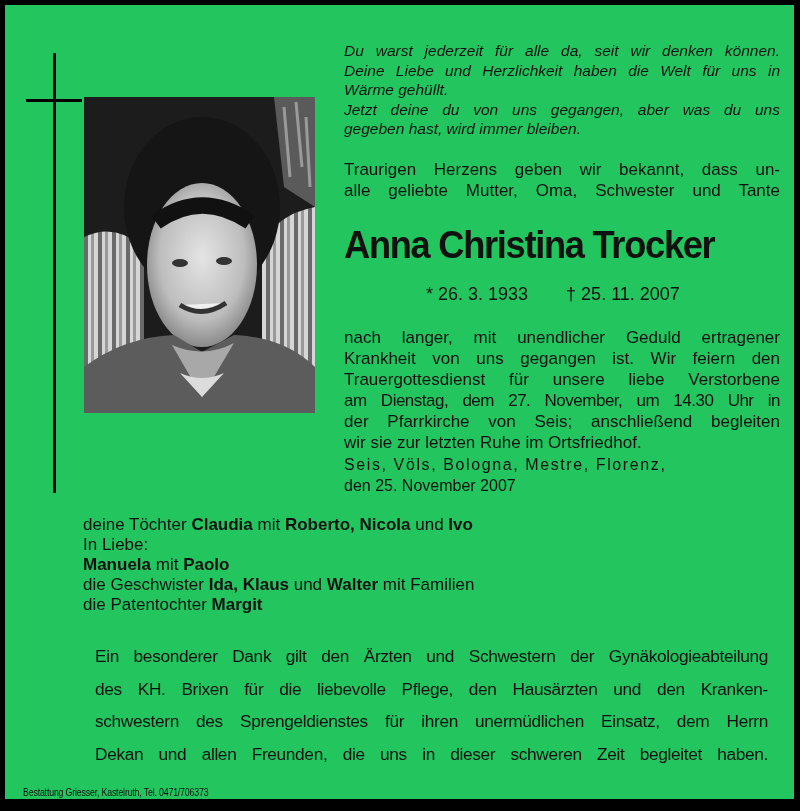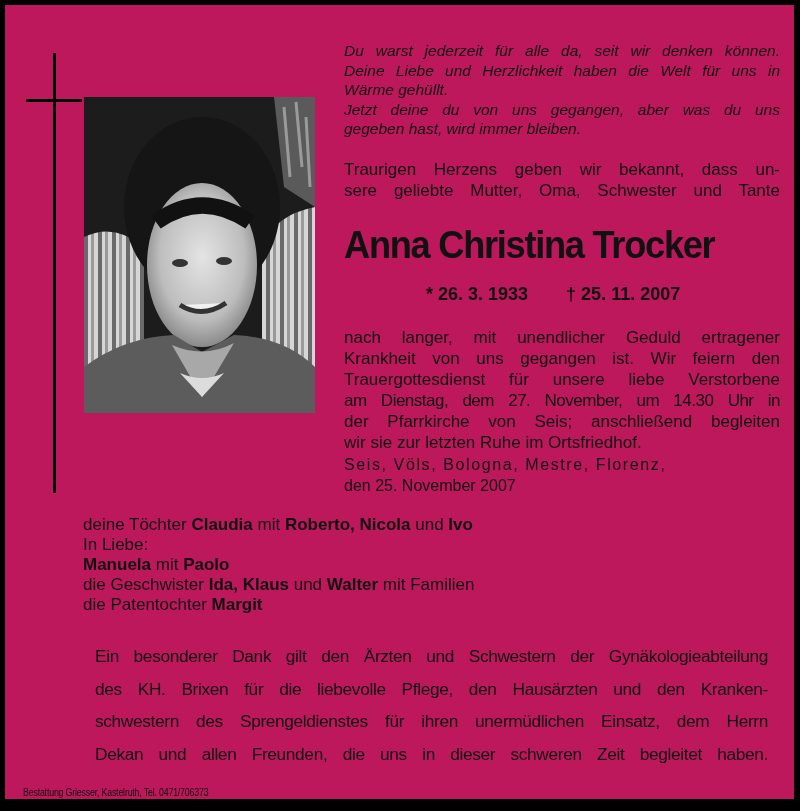--- a/index.html
+++ b/index.html
@@ -1,19 +1,19 @@
 <!DOCTYPE html>
 <html><head>
 <meta charset="utf-8">
 <style>
   html, body { margin: 0; padding: 0; background: #000; }
   body { width: 800px; height: 811px; position: relative; overflow: hidden; }
   .page {
     position: absolute; left: 5px; top: 5px; width: 789px; height: 794px;
-    background: #be185d; color: #111;
+    background: #22c55e; color: #111;
     font-family: "Liberation Sans", sans-serif;
   }
   .cross-v { position: absolute; left: 48px; top: 48px; width: 3px; height: 440px; background: #000; }
   .cross-h { position: absolute; left: 21px; top: 94px; width: 56px; height: 3px; background: #000; }
 
   .photo {
     position: absolute; left: 79px; top: 92px; width: 231px; height: 316px;
     overflow: hidden; background: #3a3a3a;
   }
 
@@ -27,21 +27,21 @@
     font-size: 17px; line-height: 20.5px; text-align: justify;
   }
   .intro p { margin: 0; }
   .name {
     position: absolute; left: 339px; top: 218px; width: 440px;
     font-size: 39px; font-weight: bold; letter-spacing: -1.4px; white-space: nowrap;
     transform: scaleX(0.93); transform-origin: left top;
   }
   .dates {
     position: absolute; left: 421px; top: 279px;
-    font-size: 18px; font-weight: bold; white-space: nowrap;
+    font-size: 18px; font-weight: normal; white-space: nowrap;
   }
   .dates span.gap { display: inline-block; width: 38px; }
   .body-text {
     position: absolute; left: 339px; top: 322px; width: 436px;
     font-size: 17px; line-height: 21px; text-align: justify;
   }
   .body-text p { margin: 0; }
   .place {
     position: absolute; left: 339px; top: 450px; width: 436px;
     font-size: 16px; line-height: 20.5px;
@@ -116,21 +116,21 @@
   <div class="verse">
     <p class="jl">Du warst jederzeit für alle da, seit wir denken können.</p>
     <p class="jl">Deine Liebe und Herzlichkeit haben die Welt für uns in</p>
     <p>Wärme gehüllt.</p>
     <p class="jl">Jetzt deine du von uns gegangen, aber was du uns</p>
     <p>gegeben hast, wird immer bleiben.</p>
   </div>
 
   <div class="intro">
     <p class="jl">Traurigen Herzens geben wir bekannt, dass un-</p>
-    <p class="jl">sere geliebte Mutter, Oma, Schwester und Tante</p>
+    <p class="jl">alle geliebte Mutter, Oma, Schwester und Tante</p>
   </div>
 
   <div class="name">Anna Christina Trocker</div>
 
   <div class="dates">
     <span>* 26. 3. 1933</span><span class="gap"></span><span>† 25. 11. 2007</span>
   </div>
 
   <div class="body-text">
     <p class="jl">nach langer, mit unendlicher Geduld ertragener</p>

